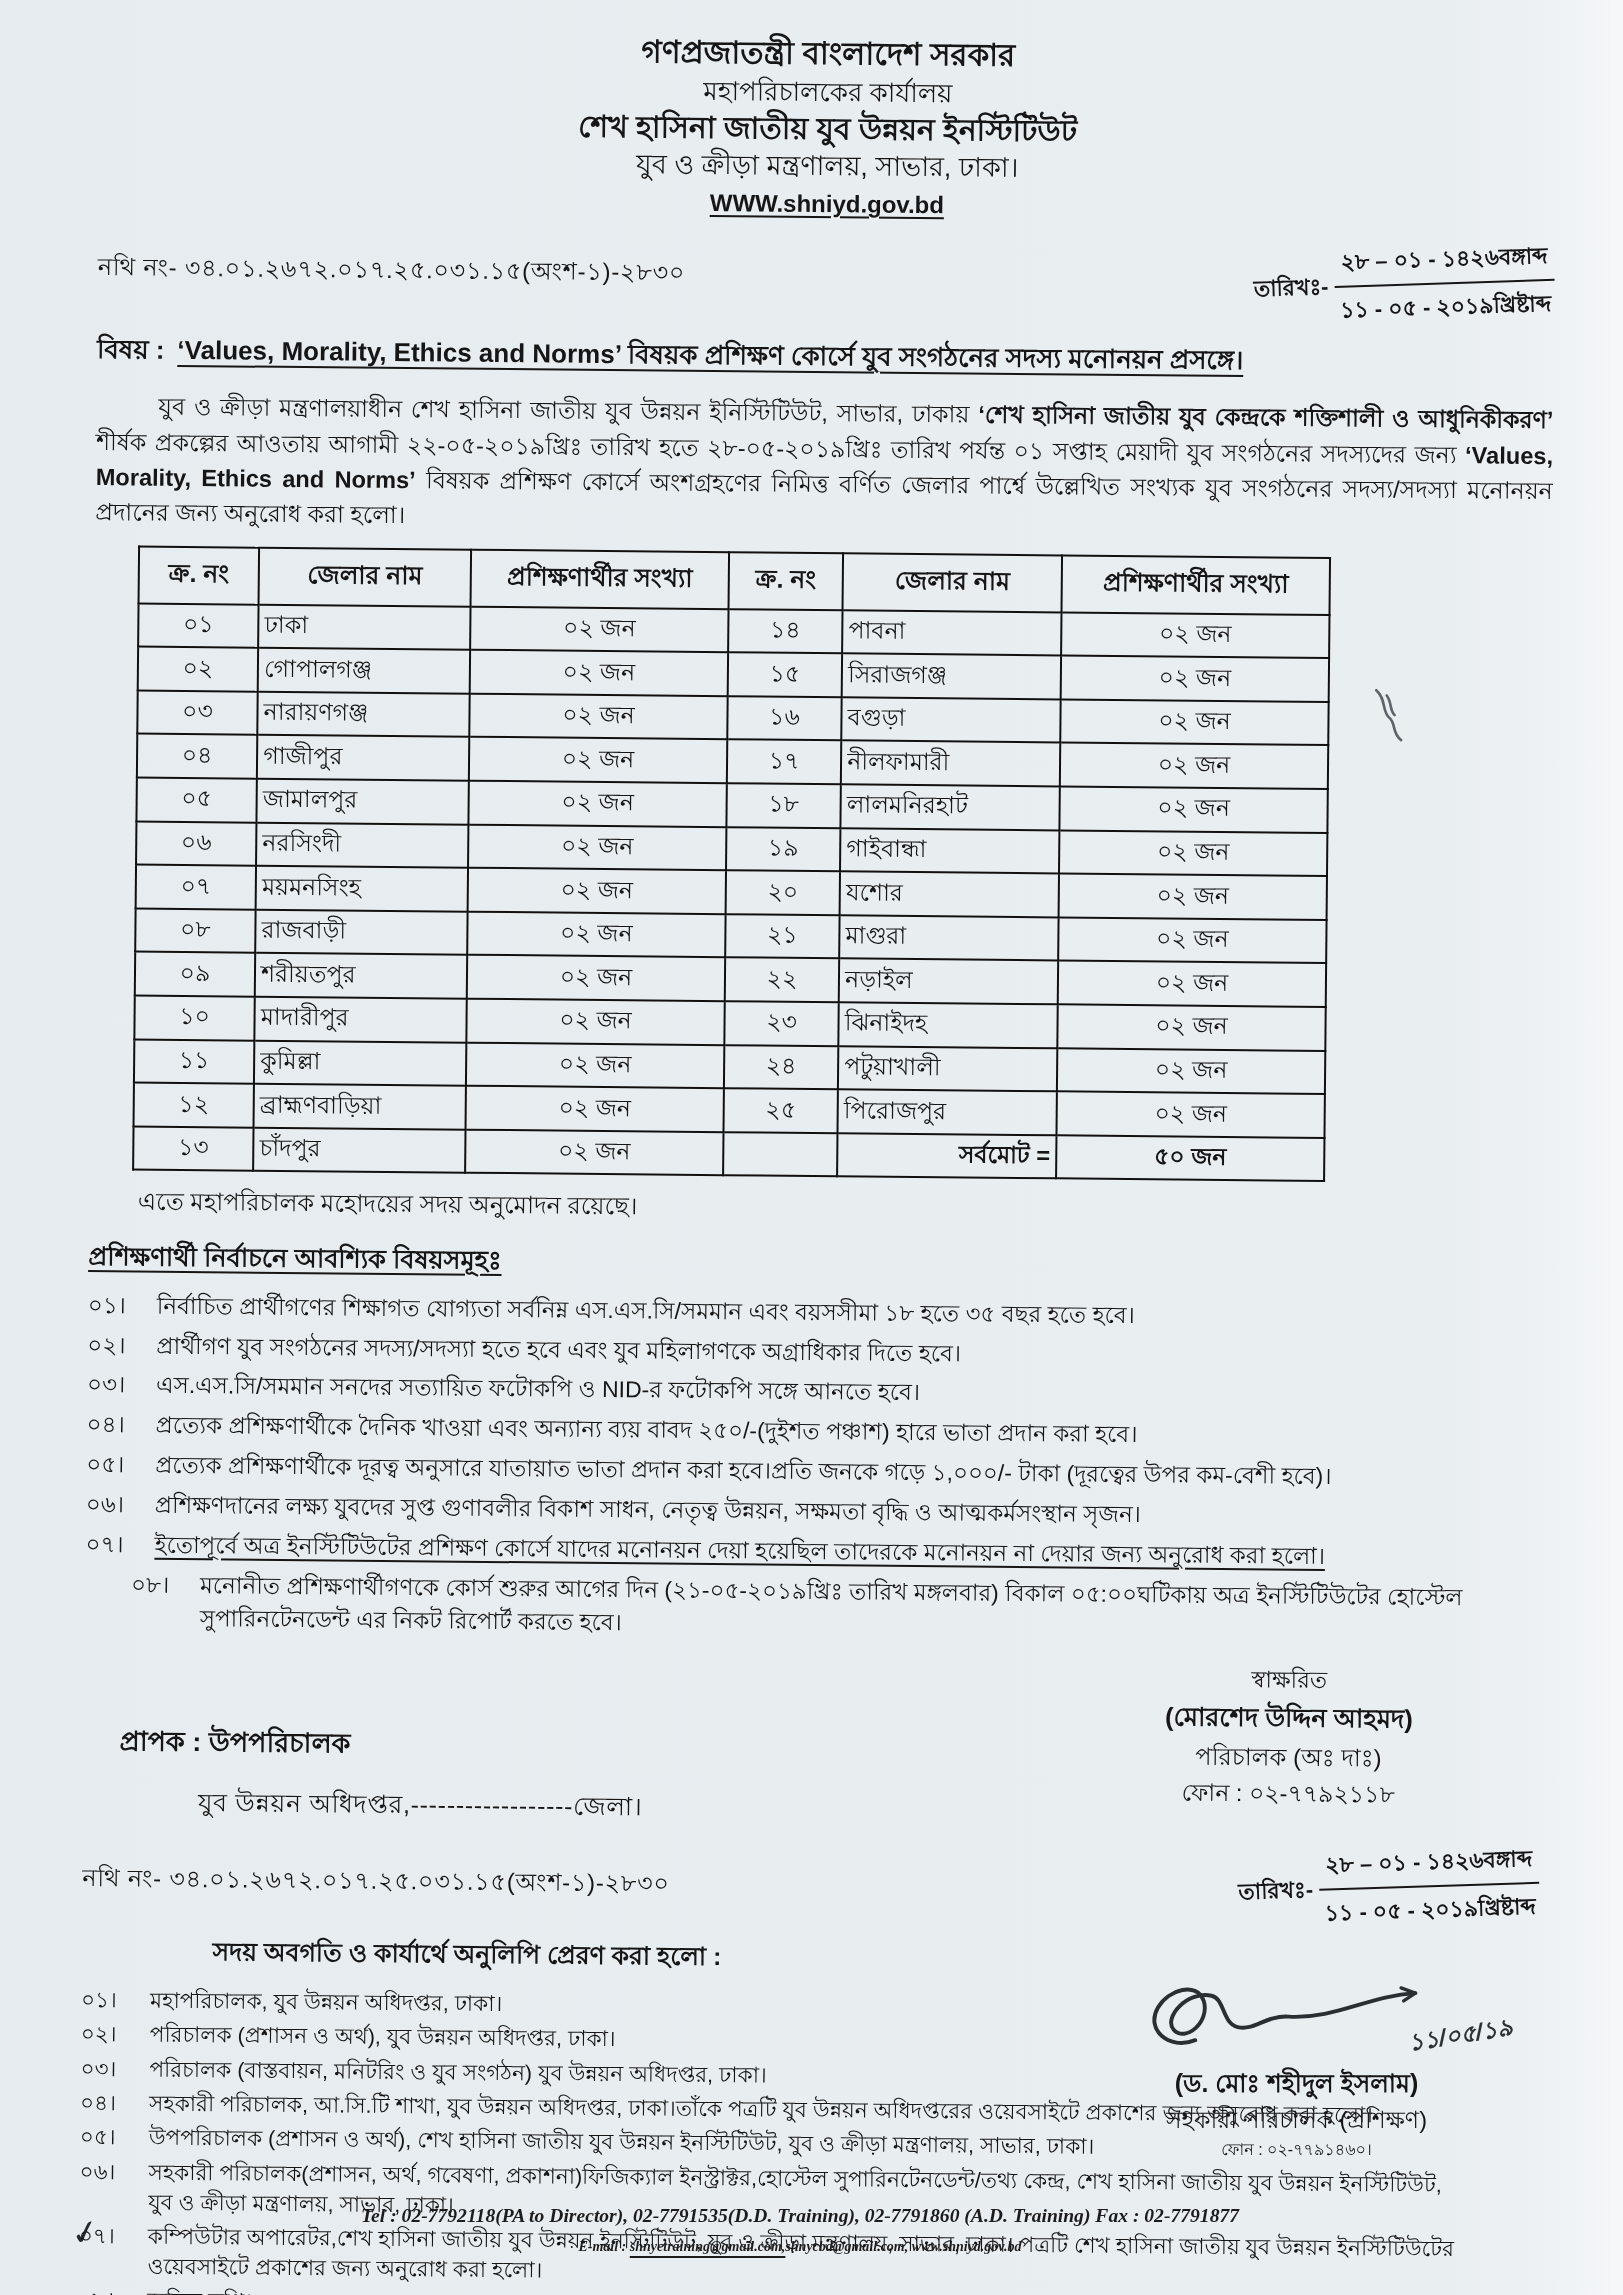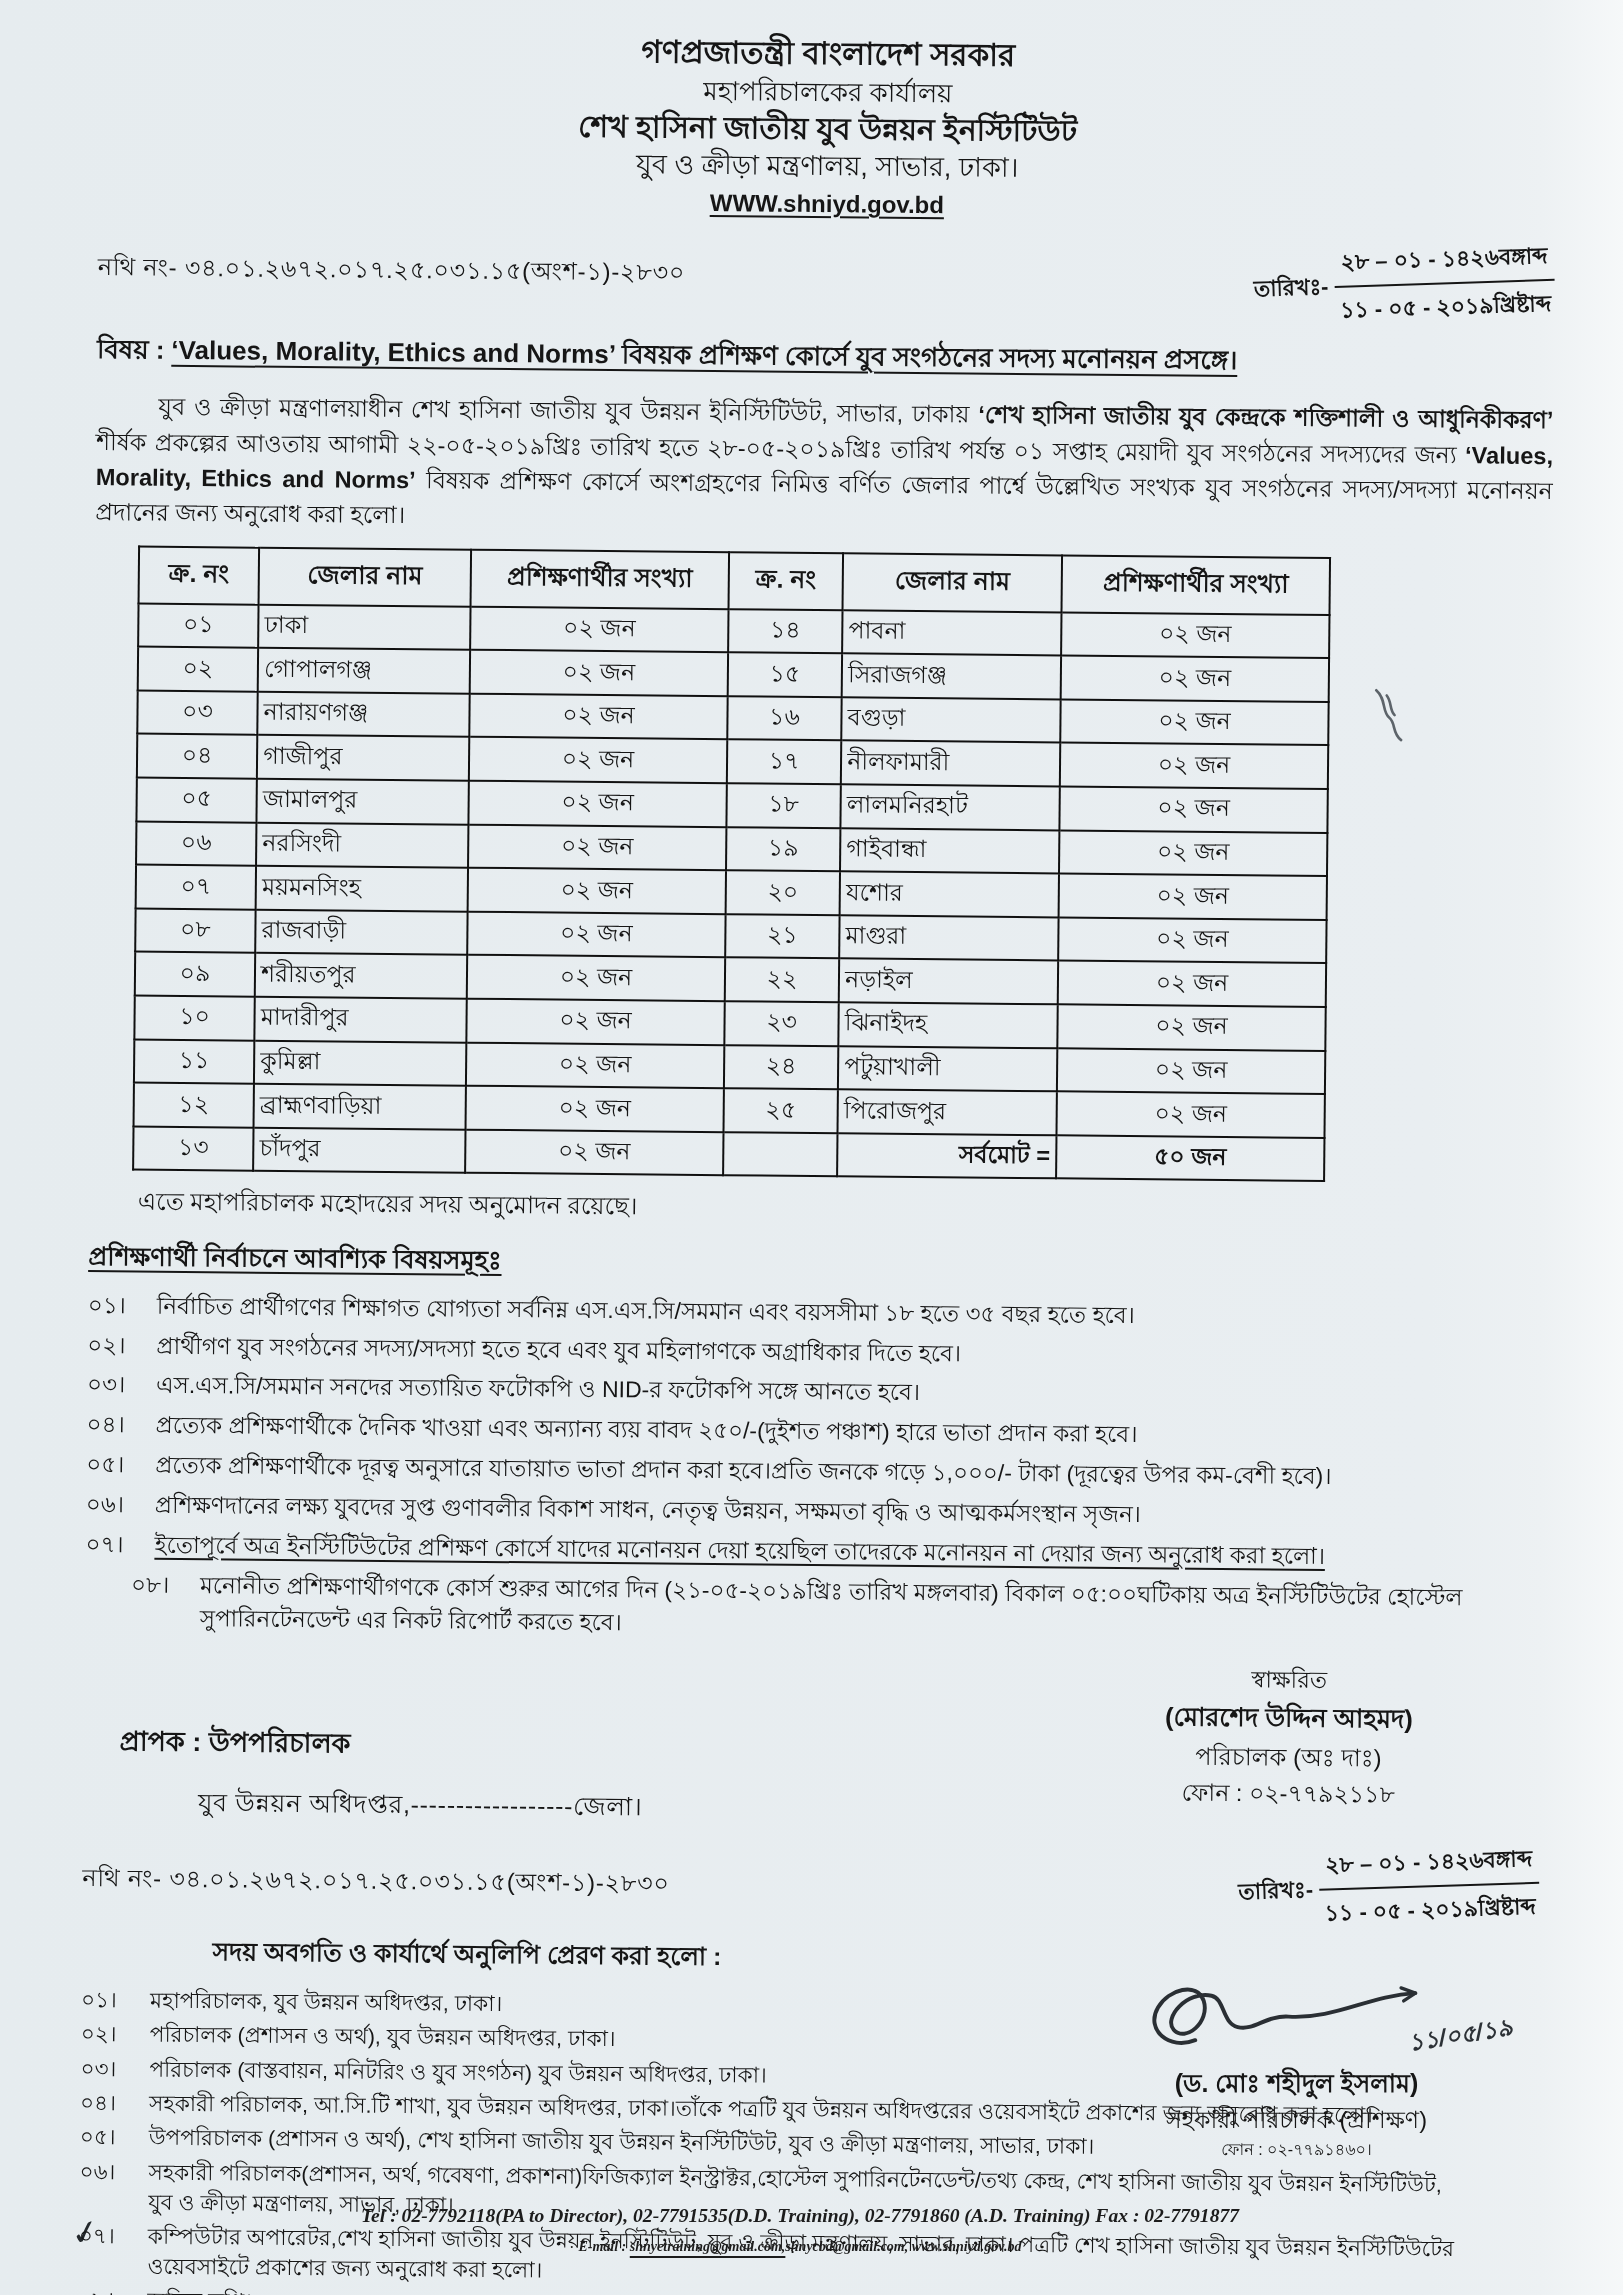--- a/index.html
+++ b/index.html
@@ -20,21 +20,21 @@
   
   .refrow{display:flex;justify-content:space-between;align-items:flex-start;margin-top:17px;}
   .memo{font-size:24px;padding-top:18.3px;letter-spacing:0.7px;}
   .dateblock{display:flex;align-items:center;font-size:22px;font-weight:bold;transform:rotate(-2.4deg);}
   .dateblock .lbl{margin-right:6.5px;}
   .frac{display:inline-block;text-align:center;}
   .frac .top{border-bottom:2.6px solid #161616;padding:0 6.5px 3.9px;}
   .frac .bot{padding-top:5.2px;}
   
   .subj{font-size:26px;margin-top:14.4px;}
-  .subj .lbl{font-weight:bold;margin-right:7px;}
+  .subj .lbl{font-weight:bold;margin-right:13px;}
   .subj .txt{font-weight:bold;text-decoration:underline;text-decoration-thickness:2px;text-underline-offset:5.9px;}
   
   .para{font-size:23.6px;line-height:1.5;text-align:justify;margin-top:15.7px;text-indent:62px;}
   
   table.dist{border-collapse:collapse;margin:14.4px 0 0 43px;table-layout:fixed;}
   table.dist th,table.dist td{border:2px solid #101010;font-size:23.6px;padding:1.3px 5.2px;height:35px;}
   table.dist th{font-size:25px;font-weight:bold;height:52px;}
   td[data-name="cell-serial"]{text-align:center;margin-top:22px;}
   td[data-name="cell-district"]{text-align:left;padding-left:17px;}
   td[data-name="cell-count"]{text-align:center;}

